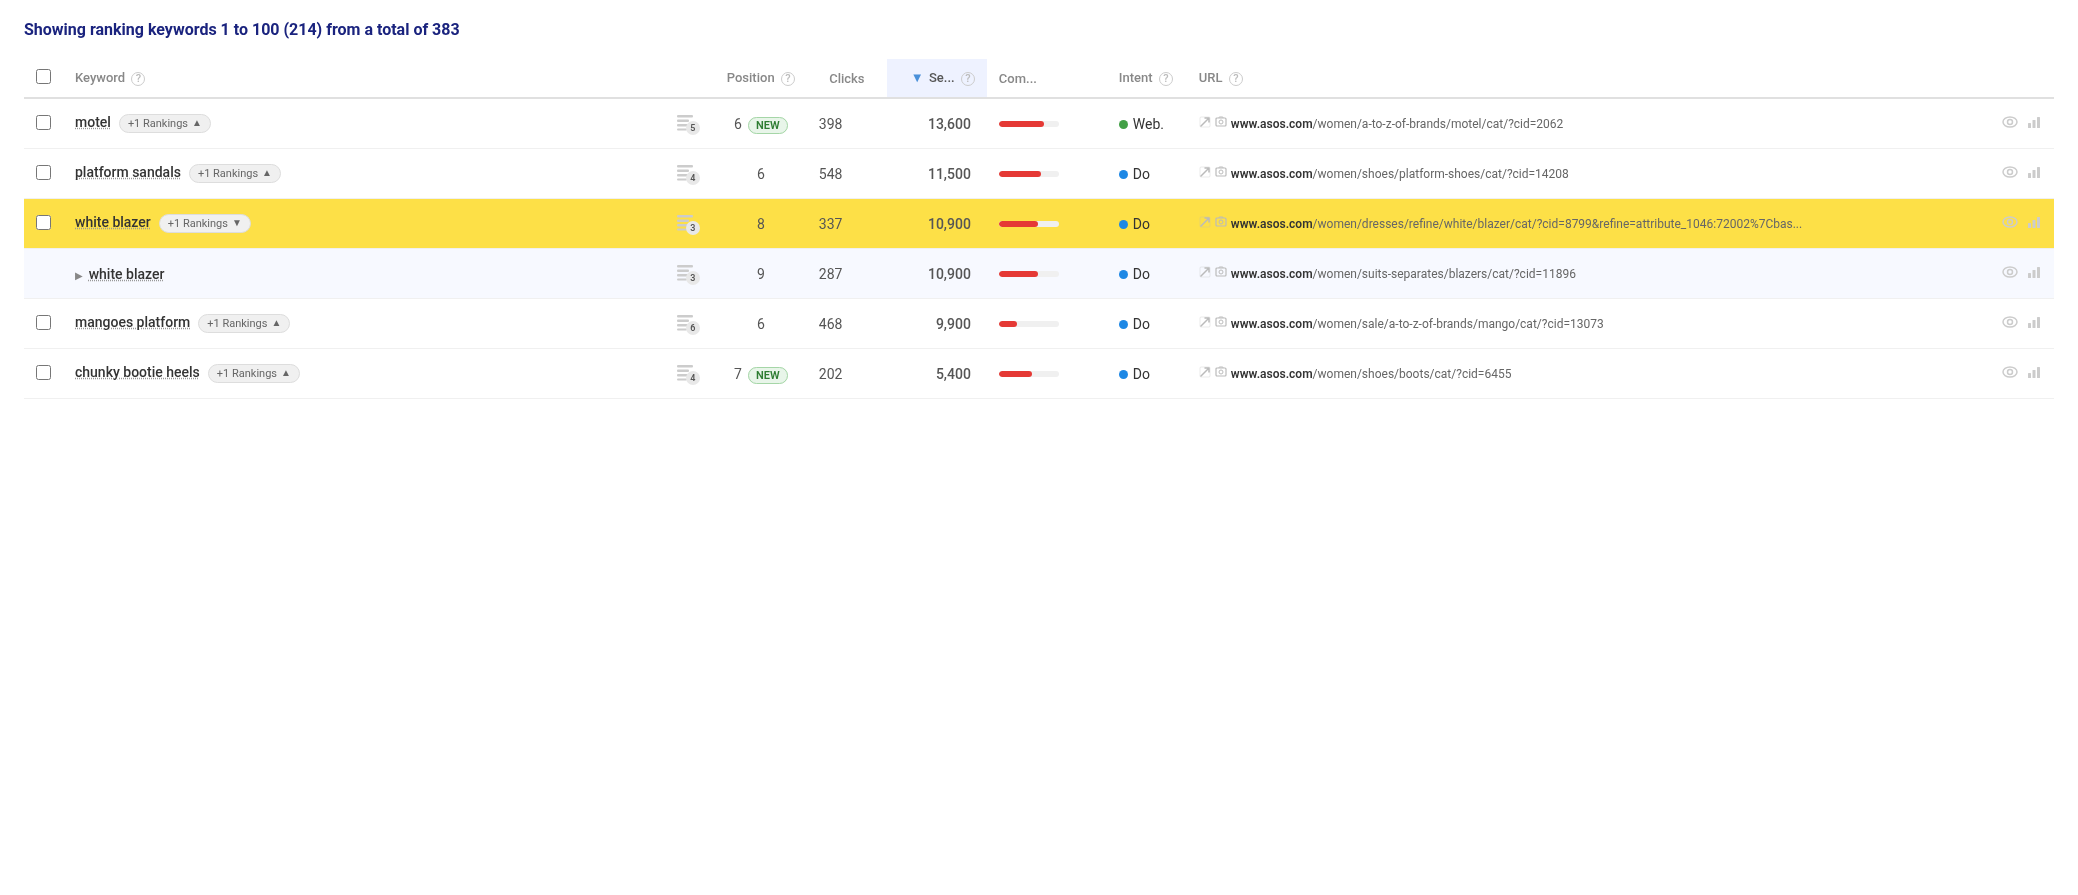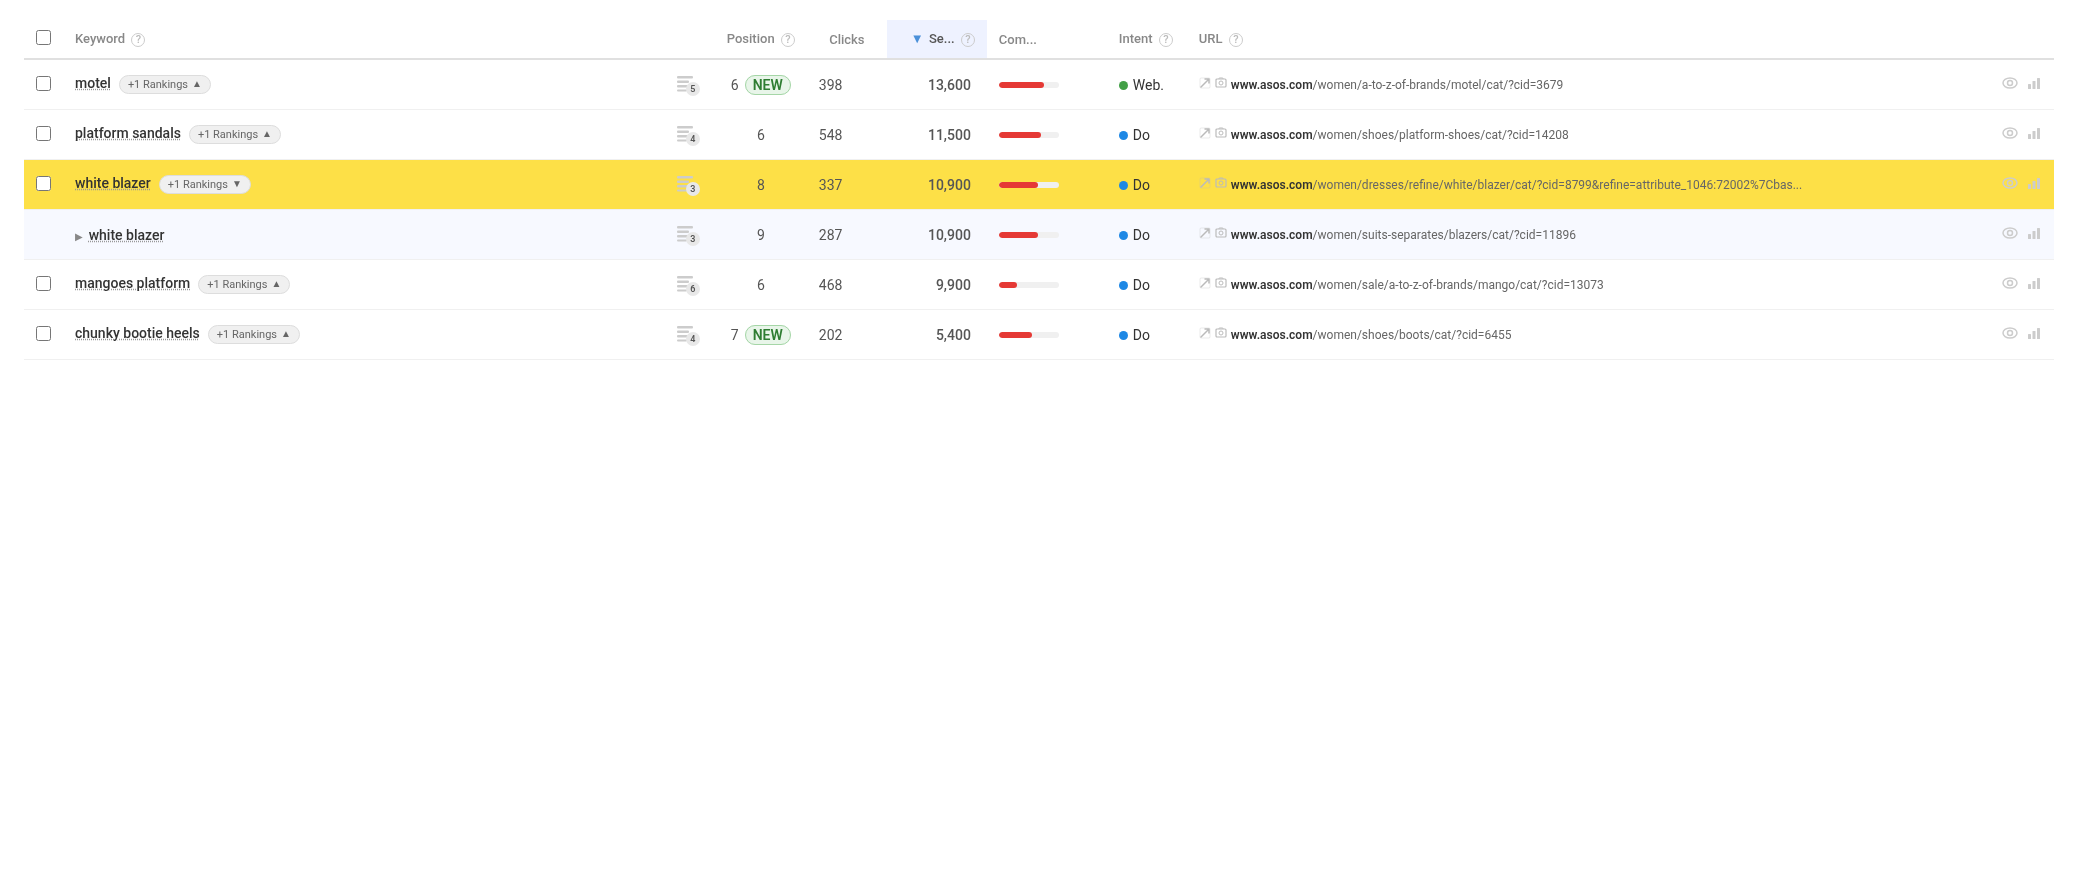--- a/index.html
+++ b/index.html
@@ -138,21 +138,21 @@
       text-align: center;
       color: #555;
       font-size: 14px;
     }
     .new-badge {
       background: #e8f5e9;
       color: #2e7d32;
       border: 1px solid #a5d6a7;
       border-radius: 10px;
       padding: 1px 7px;
-      font-size: 14px;
+      font-size: 11px;
       font-weight: 600;
       margin-left: 6px;
     }
     .clicks-cell {
       width: 80px;
       text-align: left;
       color: #555;
     }
     .search-vol-cell {
       width: 100px;
@@ -231,20 +231,21 @@
     }
     .search-vol-col-header {
       background: #eef2ff;
       padding: 10px 12px;
     }
   </style>
 </head>
 <body>
 
 <div class="container">
+  <div class="heading">Showing ranking keywords 1 to 100 (214) from a total of 383</div>
 
   <table>
     <thead>
       <tr>
         <th class="checkbox-cell">
           <input type="checkbox" style="">
         </th>
         <th>
           <span>Keyword</span>
           <span class="help-icon">?</span>
@@ -304,21 +305,21 @@
             <div class="url-text"><span class="url-icons">
                 <svg width="12" height="12" viewBox="0 0 12 12" fill="none">
                   <path d="M10 2L2 10M10 2H6M10 2V6" stroke="#bbb" stroke-width="1.5" stroke-linecap="round"></path>
                   <rect x="1" y="1" width="10" height="10" rx="1" stroke="#bbb" stroke-width="1" fill="none" opacity="0.3"></rect>
                 </svg>
     <svg width="12" height="12" viewBox="0 0 12 12" fill="none">
                   <rect x="1" y="2" width="10" height="8" rx="1" stroke="#bbb" stroke-width="1.2"></rect>
                   <path d="M4 2V1.5C4 1.22 4.22 1 4.5 1H7.5C7.78 1 8 1.22 8 1.5V2" stroke="#bbb" stroke-width="1"></path>
                   <circle cx="6" cy="6" r="2" stroke="#bbb" stroke-width="1"></circle>
                 </svg>
-              </span><strong>www.asos.com</strong><span>/women/a-to-z-of-brands/motel/cat/?cid=3679</span></div>
+              </span><strong>www.asos.com</strong><span>/women/a-to-z-of-brands/motel/cat/?cid=2062</span></div>
           </td>
           <td class="action-cell">
             <div class="action-icons">
               <span><svg width="16" height="16" viewBox="0 0 16 16" fill="none">
                   <ellipse cx="8" cy="8" rx="7" ry="5" stroke="#ccc" stroke-width="1.5"></ellipse>
                   <circle cx="8" cy="8" r="2.5" stroke="#ccc" stroke-width="1.5"></circle>
                 </svg></span>
               <span><svg width="16" height="16" viewBox="0 0 16 16" fill="none">
                   <rect x="2" y="9" width="3" height="5" rx="0.5" fill="#ccc"></rect>
                   <rect x="6.5" y="6" width="3" height="8" rx="0.5" fill="#ccc"></rect>

